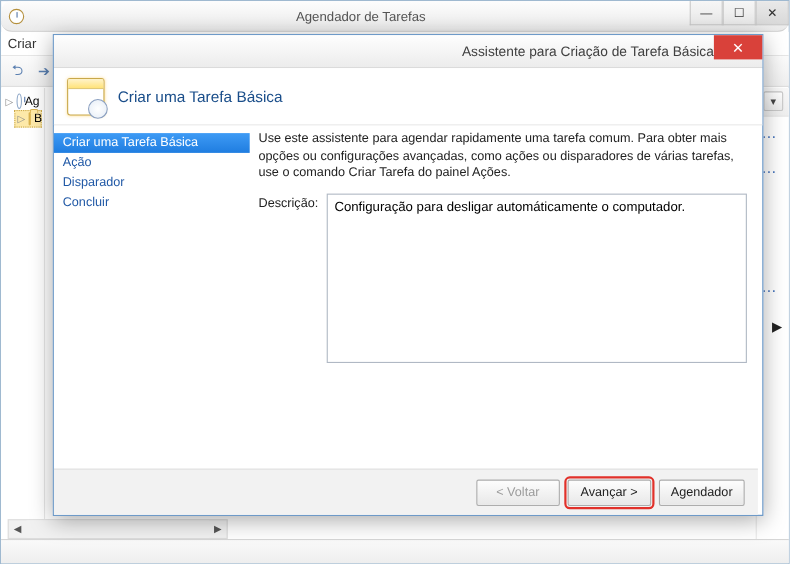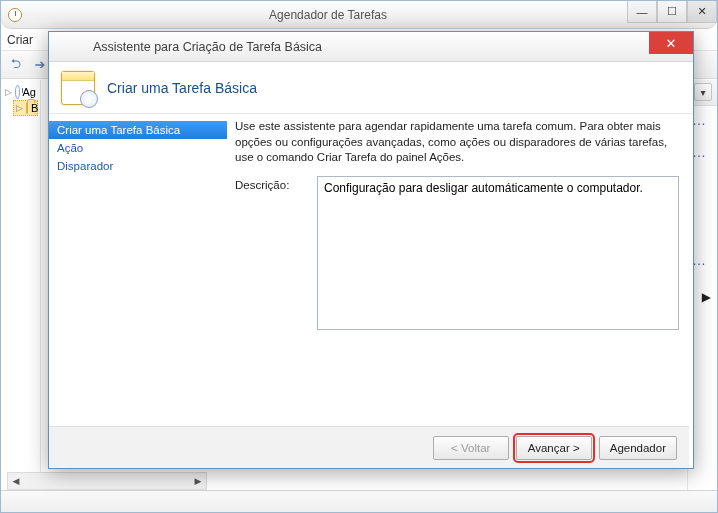--- a/index.html
+++ b/index.html
@@ -31,38 +31,38 @@
   .dots { color:#3b6bb8; font-size:14px; letter-spacing:1px; padding:6px 4px; }
   .right-arrow { position:absolute; right:6px; top: 210px; font-size:12px; color:#222;}
   .parent-status { position:absolute; bottom:0; left:0; right:0; height:22px; background:linear-gradient(#fafafa,#eee); border-top:1px solid #d6d6d6;}
   .hscroll { position:absolute; bottom:22px; left:6px; height:18px; width:200px; background:#f1f1f1; border:1px solid #dcdcdc; display:flex; align-items:center;}
   .hscroll .sbtn{width:16px;height:16px;display:flex;align-items:center;justify-content:center;font-size:9px;color:#555;}
   .hscroll .track{flex:1;height:16px;background:#f1f1f1;}
 
   
   .dialog { position:absolute; left:48px; top:31px; width:646px; height:438px; background:#fff; border:1px solid #5f90c3; box-shadow:0 4px 20px rgba(0,0,0,0.35); z-index:100;}
   .dlg-titlebar { height:30px; background:linear-gradient(#fefefe,#ececec); border-bottom:1px solid #d7d7d7; display:flex; align-items:center;}
-  .dlg-title { flex:1; text-align:left; font-size:12.5px; color:#404040;}
+  .dlg-title { flex:1; text-align:right; font-size:12.5px; color:#404040;}
   .dlg-close { width:44px; height:22px; margin-right:0; background:#d9413a; color:#fff; display:flex; align-items:center; justify-content:center; font-size:13px; align-self:flex-start;}
   .dlg-header { height:52px; display:flex; align-items:center; gap:12px; padding:0 12px; border-bottom:1px solid #e8e8e8; background:#fff;}
   .header-icon { width:34px;height:34px; position:relative; }
   .header-icon .cal { position:absolute; inset:0; background:#fff; border:1px solid #c8a84a; border-radius:3px; box-shadow:0 0 3px rgba(255,200,80,0.6);}
   .header-icon .cal::before{content:"";position:absolute;top:0;left:0;right:0;height:8px;background:linear-gradient(#fff3c9,#ffe37a);border-bottom:1px solid #e0c978;}
   .header-icon .clk { position:absolute; right:-3px; bottom:-3px; width:18px;height:18px;border-radius:50%;border:1px solid #8a9fc0;background:radial-gradient(#fff,#e4ecf6);}
   .header-title { font-size:14px; color:#1a4e8a; }
   .dlg-body { position:absolute; top:83px; bottom:42px; left:0; right:0; display:flex;}
   .wizard-steps { width:178px; background:#fff; padding:6px 0; }
   .step { font-size:11.5px; padding:3px 8px; color:#2159a6; cursor:default;}
   .step.active { background:#1e90ff; background:linear-gradient(#3e9bf5,#1f7de0); color:#fff;}
   .content { flex:1; padding:4px 14px 0 8px; font-size:11.5px; color:#222;}
   .intro { line-height:1.35; margin-bottom:10px;}
   .form-row { display:flex; align-items:flex-start; margin-bottom:8px;}
   .form-row label { width:62px; padding-top:3px;}
   .form-row input[type=text]{ flex:1; height:22px; border:1px solid #b0b8c4; padding:0 6px; font-size:12px; font-family:inherit; background:#fff;}
-  .form-row textarea { flex:1; height:154px; border:1px solid #b0b8c4; padding:4px 6px; font-size:12px; font-family:inherit; resize:none; background:#fff;margin-left:20px;}
+  .form-row textarea { flex:1; height:154px; border:1px solid #b0b8c4; padding:4px 6px; font-size:12px; font-family:inherit; resize:none; background:#fff;}
   .dlg-footer { position:absolute; bottom:0; left:0; right:4px; height:42px; background:#f2f2f2; border-top:1px solid #e0e0e0; display:flex; align-items:center; justify-content:flex-end; padding:0 12px; gap:7px;}
   .btn { min-width:76px; height:24px; border:1px solid #adadad; background:linear-gradient(#fdfdfd,#e8e8e8); font-size:11.5px; color:#222; display:flex;align-items:center;justify-content:center; padding:0 10px; border-radius:2px;}
   .btn.disabled { color:#9c9c9c; }
   .btn.highlight { outline:2px solid #e1312a; outline-offset:1px;}
 </style>
 </head>
 <body>
 
 <div class="parent-window">
   <div class="parent-titlebar">
@@ -126,20 +126,21 @@
       <div class="cal"></div>
         <div class="clk"></div>
     </div>
     <div class="header-title">Criar uma Tarefa Básica</div>
   </div>
   <div class="dlg-body">
     <div class="wizard-steps">
       <div class="step active">Criar uma Tarefa Básica</div>
       <div class="step">Ação</div>
       <div class="step">Disparador</div>
+      <div class="step">Concluir</div>
     </div>
     <div class="content">
       <div class="intro">Use este assistente para agendar rapidamente uma tarefa comum. Para obter mais opções ou configurações avançadas, como ações ou disparadores de várias tarefas, use o comando Criar Tarefa do painel Ações.</div>
       <div class="form-row">
         <label>Descrição:</label>
         <textarea style="">Configuração para desligar automáticamente o computador.</textarea>
       </div>
     </div>
   </div>
   <div class="dlg-footer">

